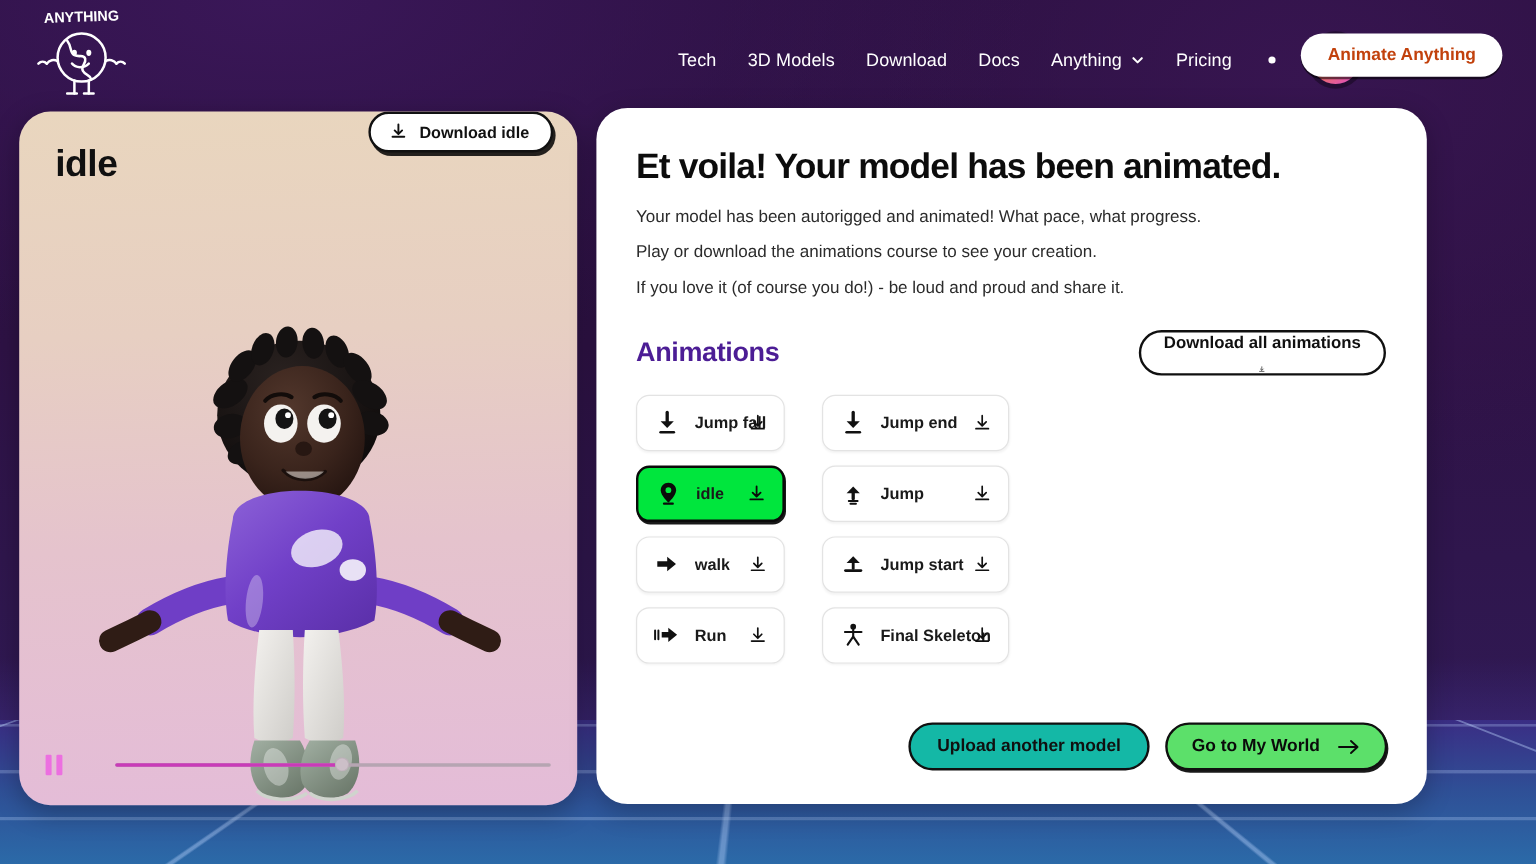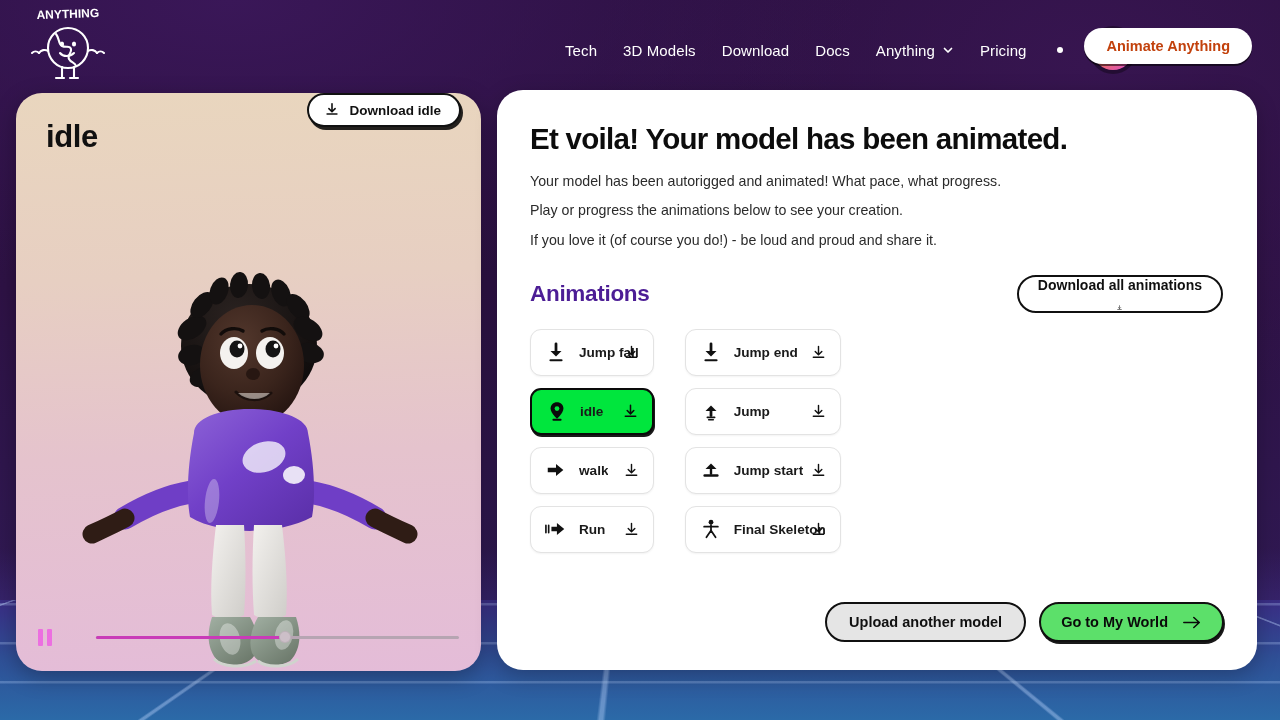--- a/index.html
+++ b/index.html
@@ -137,21 +137,21 @@
   .track-bg { position: absolute; left: 0; right: 0; height: 3px; background: #b6a5b2; border-radius: 2px; }
   .track-fill { position: absolute; left: 0; height: 3px; background: #c93bb8; border-radius: 2px; }
   .track-knob {
     position: absolute; width: 12px; height: 12px; border-radius: 50%;
     background: #ccbfc8; border: 1px solid rgba(0,0,0,0.07);
     transform: translateX(-6px);
   }
 
   
   .card {
-    position: absolute; left: 497px; top: 90px; width: 760px; height: 580px;
+    position: absolute; left: 497px; top: 90px; width: 692px; height: 580px;
     background: #ffffff; border-radius: 26px;
     box-shadow: 0 6px 22px rgba(0,0,0,0.24);
     padding: 32px 34px 0 33px;
   }
   .headline {
     font-size: 29.5px; font-weight: bold; color: #0c0c0c;
     letter-spacing: -0.7px; line-height: 1.15; margin-bottom: 15px;
   }
   .para { font-size: 14.2px; color: #2b2b2b; line-height: 1.5; margin-bottom: 8px; }
 
@@ -189,21 +189,21 @@
   .col.right { padding-top: 0px; }
   .cols { display: flex; gap: 31px; }
   .col.left .item:nth-child(2) { margin-top: 0; }
 
   .footer-btns {
     position: absolute; right: 33px; bottom: 28px;
     display: flex; align-items: center; gap: 13px;
   }
   .btn-outline {
     height: 40px; padding: 0 22px; border-radius: 21px;
-    background: #e5e5e5; color: #101010; font-size: 14.5px; font-weight: bold;
+    background: #14b8a6; color: #101010; font-size: 14.5px; font-weight: bold;
     border: 2px solid #101010; cursor: pointer; white-space: nowrap;
     display: flex; align-items: center;
   }
   .btn-green {
     height: 40px; padding: 0 20px; border-radius: 21px;
     background: #5ce06a; color: #0a0a0a; font-size: 14.5px; font-weight: bold;
     border: 2px solid #101010; cursor: pointer; white-space: nowrap;
     display: flex; align-items: center; gap: 14px;
     box-shadow: 1px 2px 0 rgba(0,0,0,0.9);
   }
@@ -378,21 +378,21 @@
       <div class="track-fill" id="pfill" style="width: 52%;"></div>
       <div class="track-knob" id="pknob" style="left: 52%;"></div>
     </div>
   </div>
 </div>
 
 <div class="card">
 
   <div class="headline">Et voila! Your model has been animated.</div>
   <div class="para">Your model has been autorigged and animated! What pace, what progress.</div>
-  <div class="para">Play or progress the animations below to see your creation.</div>
+  <div class="para">Play or download the animations course to see your creation.</div>
   <div class="para">If you love it (of course you do!) - be loud and proud and share it.</div>
 
   <div class="anim-head">
     <div class="anim-title">Animations</div>
     <button class="dl-all">
       <span>Download all animations</span>
       <svg viewBox="0 0 18 18" width="17" height="17">
         <path d="M9 2v8M5.5 7.5L9 11l3.5-3.5" fill="none" stroke="#111" stroke-width="1.6" stroke-linecap="round" stroke-linejoin="round"></path>
         <path d="M3.5 13.5h11" fill="none" stroke="#111" stroke-width="1.6" stroke-linecap="round"></path>
       </svg>

